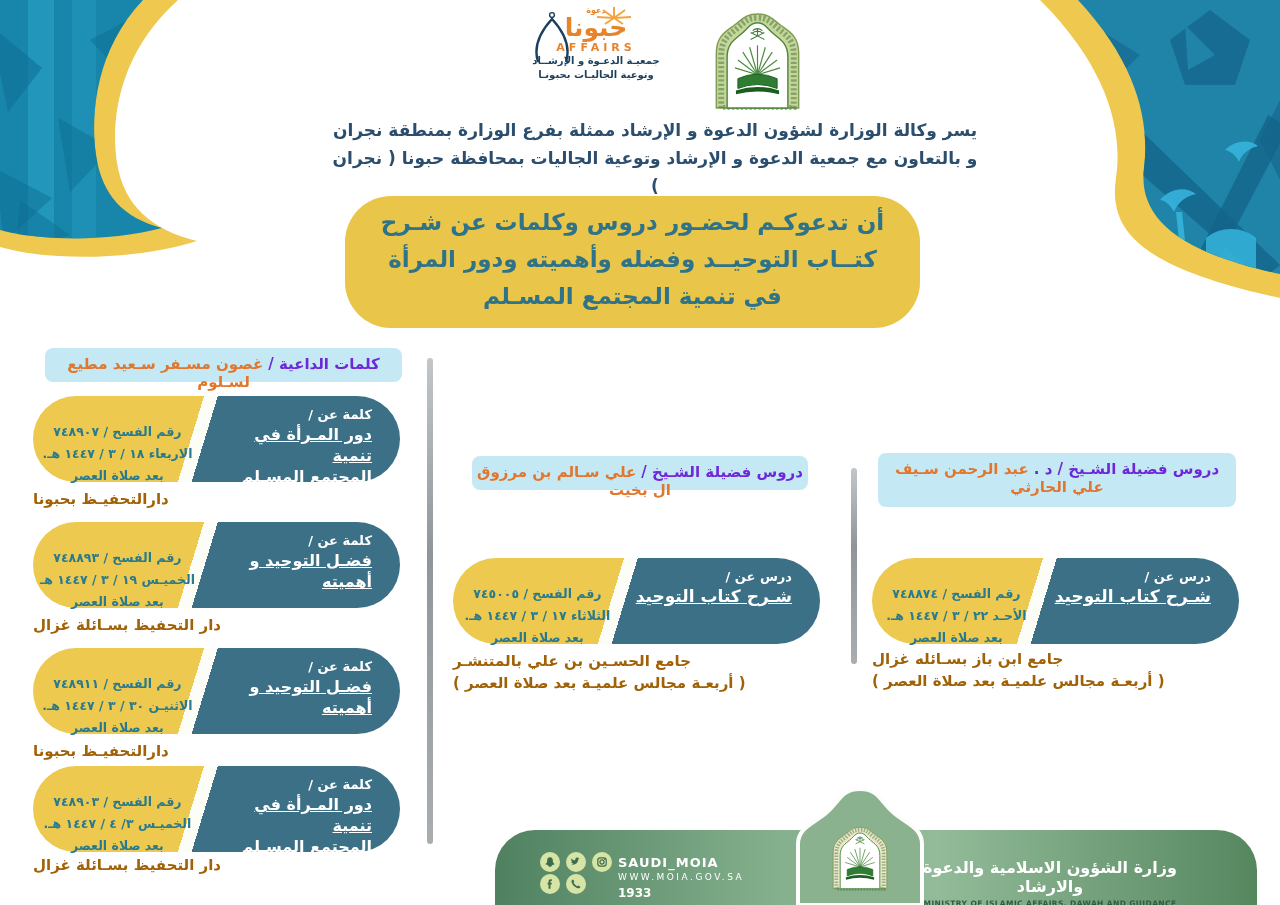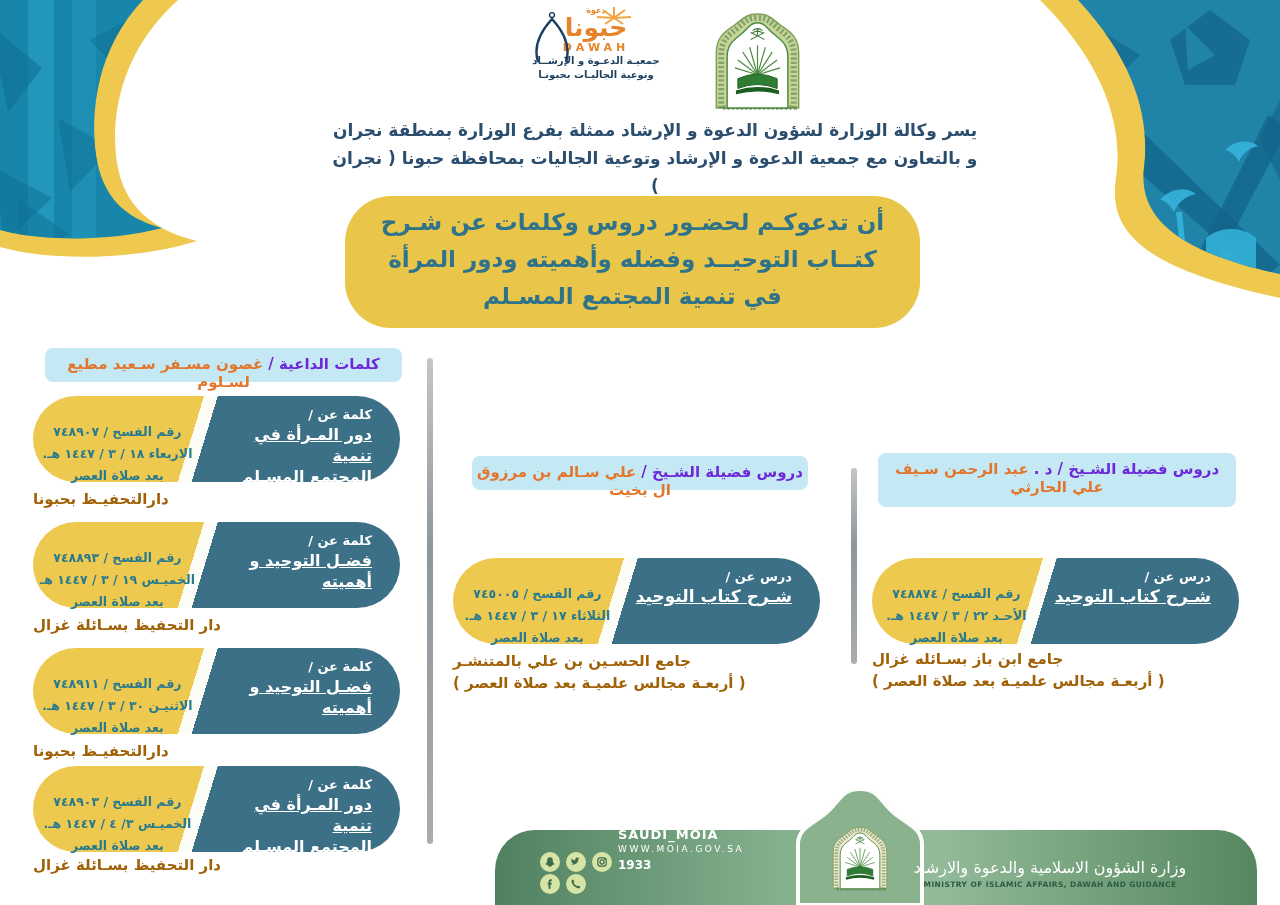--- a/index.html
+++ b/index.html
@@ -39,21 +39,21 @@
   
   .footer-bar{left:495px;top:830px;width:762px;height:75px;border-radius:40px 40px 0 0;
               background:linear-gradient(90deg,#4f8160 0%,#86b18e 38%,#93bb99 58%,#55875f 100%);}
   .footer-tab{background:#9ec0a0;border-radius:8px 8px 0 0;}
   .social{display:grid;grid-template-columns:repeat(3,22px);grid-gap:2px 4px;}
   .social-circle{width:20px;height:20px;border-radius:50%;background:#d6e5a6;
                  display:flex;align-items:center;justify-content:center;}
   .footer-handle{color:#ffffff;font-weight:bold;font-size:13px;letter-spacing:1px;}
   .footer-url{color:#ffffff;font-size:9px;letter-spacing:2.5px;margin-top:2px;}
   .footer-phone{color:#ffffff;font-weight:bold;font-size:12px;margin-top:4px;}
-  .footer-ar{color:#ffffff;font-weight:normal;font-size:16px;direction:rtl;}
+  .footer-ar{color:#ffffff;font-weight:bold;font-size:16px;direction:rtl;}
   .footer-en{color:#2c5c41;font-weight:bold;font-size:7.5px;letter-spacing:0.4px;margin-top:3px;}
 </style>
 </head>
 <body>
 
 <svg width="0" height="0" style="position:absolute">
   <defs>
     <symbol id="moia" viewBox="0 0 100 100">
       <path d="M8,98 L8,42 C8,24 18,20 27,13 C35,7 38,2 50,2 C62,2 65,7 73,13 C82,20 92,24 92,42 L92,98 Z" fill="var(--frame,#c8d69a)" stroke="#7f9c54" stroke-width="1.5"></path>
       <path d="M13,98 L13,44 C13,27 22,23 30,16 C37,10 40,6 50,6 C60,6 63,10 70,16 C78,23 87,27 87,44 L87,98 Z" fill="none" stroke="#2f6b35" stroke-width="6" stroke-dasharray="2.4 2.1" opacity="0.45"></path>
@@ -128,21 +128,21 @@
           <line x1="24" y1="12" x2="13" y2="4"></line>
         <line x1="24" y1="12" x2="35" y2="4"></line>
           <line x1="24" y1="12" x2="7" y2="11"></line>
         <line x1="24" y1="12" x2="41" y2="11"></line>
           <line x1="24" y1="12" x2="15" y2="18"></line>
         <line x1="24" y1="12" x2="33" y2="18"></line>
       </g>
     </svg>
     <div class="habona-small">دعوة</div>
     <div class="habona-brand">حبونا</div>
-    <div class="habona-latin">DAWAH</div>
+    <div class="habona-latin">AFFAIRS</div>
     <div class="habona-line">جمعيـة الدعـوة و الإرشــاد</div>
     <div class="habona-line">وتوعية الجاليـات بحبونـا</div>
   </div>
 
   <svg class="abs" style="left:705px;top:12px" width="105" height="98" viewBox="0 0 100 100">
     <use href="#moia"></use>
   </svg>
 
   <div class="abs intro">يسر وكالة الوزارة لشؤون الدعوة و الإرشاد ممثلة بفرع الوزارة بمنطقة نجران
 و بالتعاون مع جمعية الدعوة و الإرشاد وتوعية الجاليات بمحافظة حبونا ( نجران )</div>
@@ -282,21 +282,21 @@
           <path d="M6.5,1 L5.5,1 C4.3,1 3.8,1.8 3.8,3 L3.8,4 L3,4 L3,5.5 L3.8,5.5 L3.8,9 L5.4,9 L5.4,5.5 L6.4,5.5 L6.5,4 L5.4,4 L5.4,3.2 C5.4,2.8 5.6,2.5 6.1,2.5 L6.5,2.5 Z" fill="#3e6b4c"></path>
         </svg>
     </div>
     <div class="social-circle">
       <svg width="12" height="12" viewBox="0 0 10 10">
           <path d="M2.2,1.2 L3.6,2.6 L3,3.8 C3.5,5 4.8,6.3 6,6.9 L7.2,6.2 L8.7,7.6 C8.2,8.6 7,9 5.5,8.2 C3.5,7.2 2.2,5.8 1.5,4 C0.9,2.6 1.4,1.6 2.2,1.2 Z" fill="#3e6b4c"></path>
         </svg>
     </div>
   </div>
 
-  <div class="abs" style="left:618px;top:827px;width:190px">
+  <div class="abs" style="left:618px;top:855px;width:190px">
     <div class="footer-handle">SAUDI_MOIA</div>
     <div class="footer-url">WWW.MOIA.GOV.SA</div>
     <div class="footer-phone">1933</div>
   </div>
 
   <div class="abs" style="left:905px;top:858px;width:290px;text-align:center">
     <div class="footer-ar">وزارة الشؤون الاسلامية والدعوة والارشاد</div>
     <div class="footer-en">MINISTRY OF ISLAMIC AFFAIRS, DAWAH AND GUIDANCE</div>
   </div>
 

